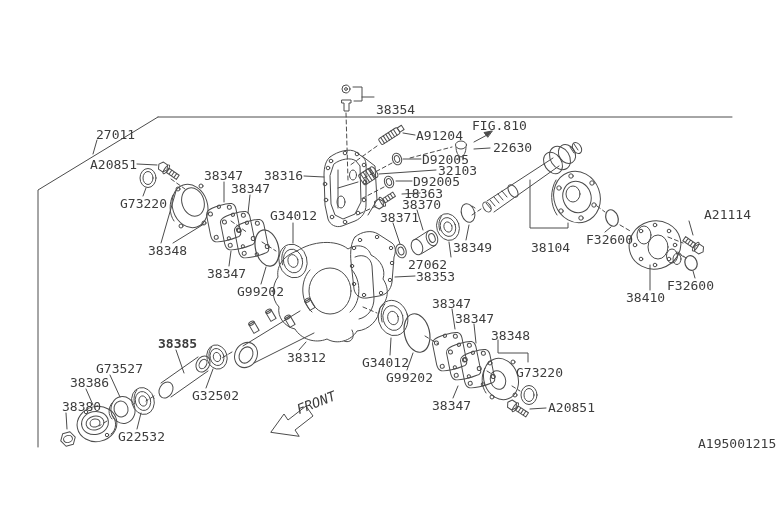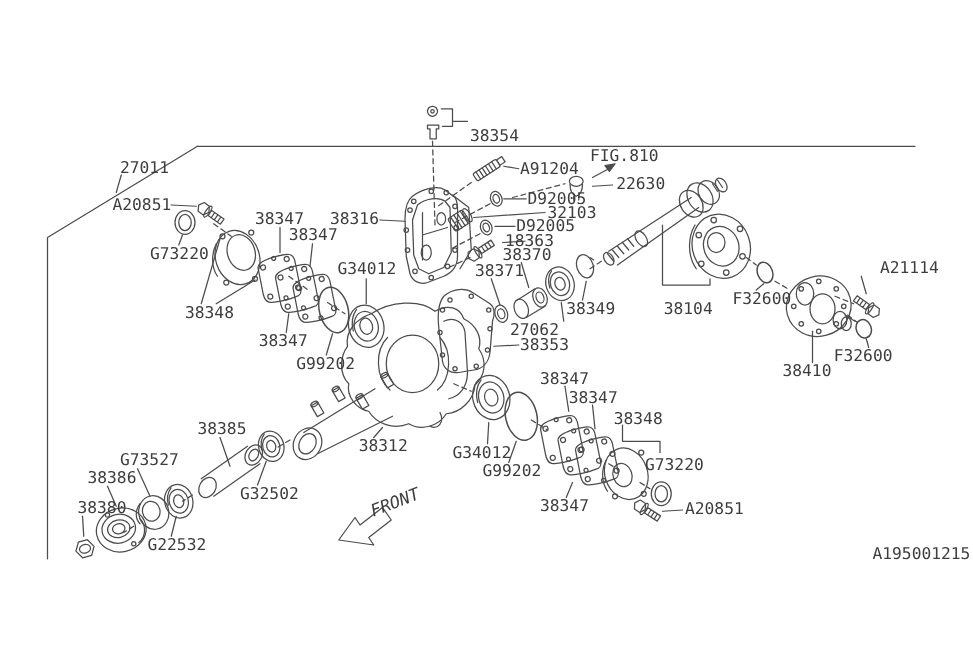--- a/index.html
+++ b/index.html
@@ -391,21 +391,21 @@
       <div class="plabel" style="left: 402px; top: 198px;">38370</div>
       <div class="plabel" style="left: 380px; top: 211px;">38371</div>
       <div class="plabel" style="left: 453px; top: 241px;">38349</div>
       <div class="plabel" style="left: 408px; top: 258px;">27062</div>
       <div class="plabel" style="left: 416px; top: 270px; text-align: right;">38353</div>
       <div class="plabel" style="left: 531px; top: 241px;">38104</div>
       <div class="plabel" style="left: 586px; top: 233px;">F32600</div>
       <div class="plabel" style="left: 704px; top: 208px;">A21114</div>
       <div class="plabel" style="left: 667px; top: 279px;">F32600</div>
       <div class="plabel" style="left: 626px; top: 291px;">38410</div>
-      <div class="plabel" style="left: 158px; top: 337px;">38385</div>
+      <div class="plabel" style="left: 158px; top: 337px; font-weight: bold;">38385</div>
       <div class="plabel" style="left: 96px; top: 362px;">G73527</div>
       <div class="plabel" style="left: 70px; top: 376px;">38386</div>
       <div class="plabel" style="left: 62px; top: 400px;">38380</div>
       <div class="plabel" style="left: 192px; top: 389px;">G32502</div>
       <div class="plabel" style="left: 118px; top: 430px;">G22532</div>
       <div class="plabel" style="left: 287px; top: 351px;">38312</div>
       <div class="plabel" style="left: 362px; top: 356px;">G34012</div>
       <div class="plabel" style="left: 386px; top: 371px;">G99202</div>
       <div class="plabel" style="left: 432px; top: 297px;">38347</div>
       <div class="plabel" style="left: 455px; top: 312px;">38347</div>

